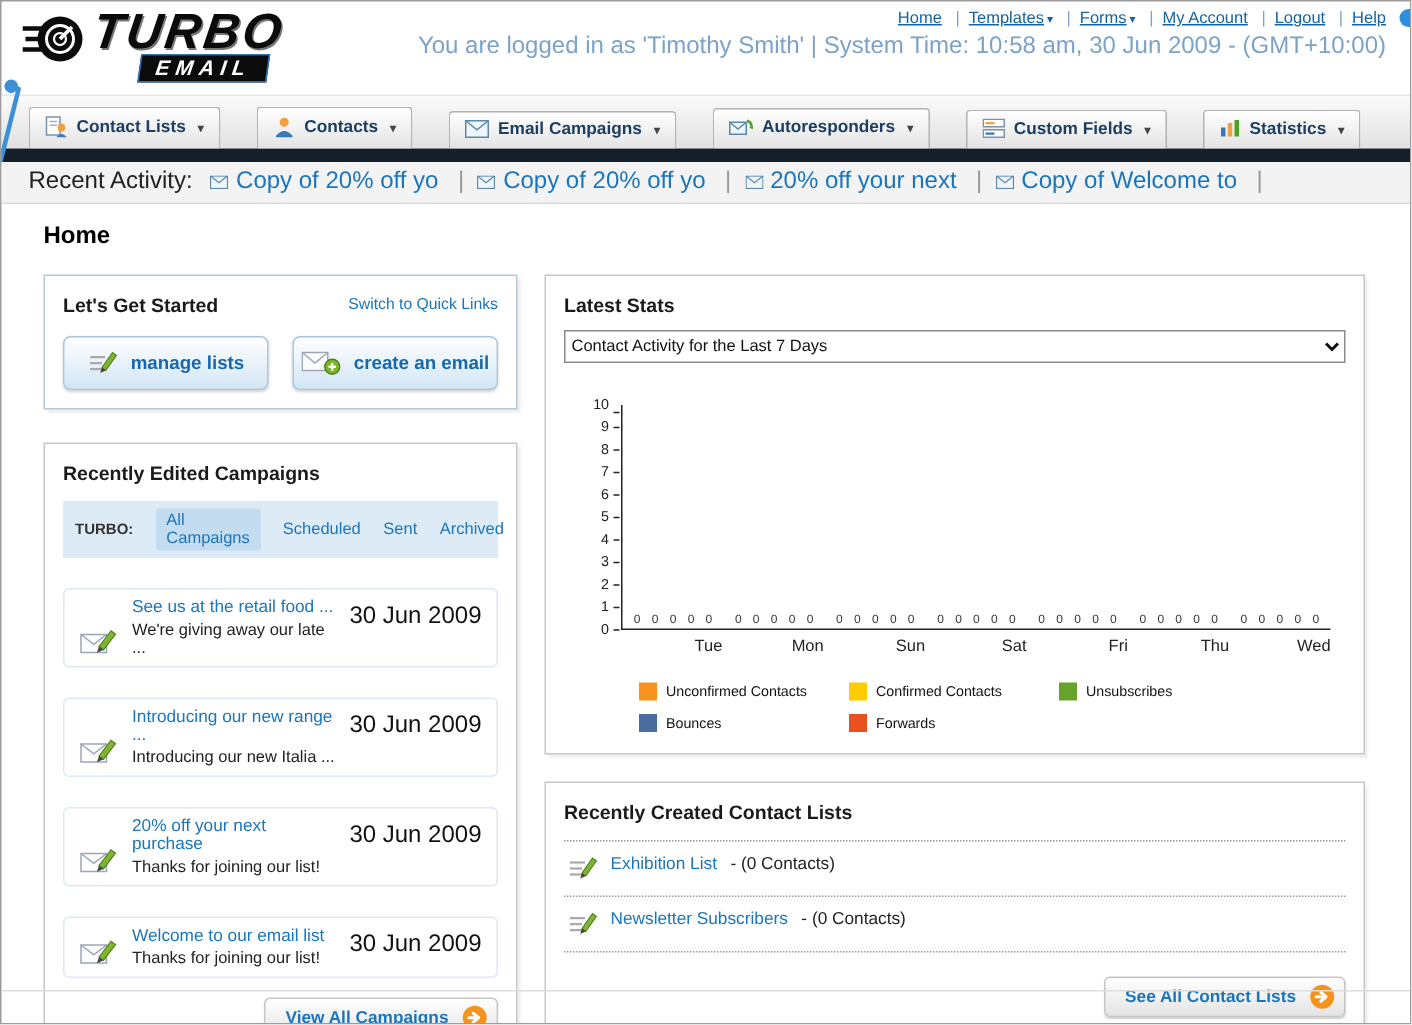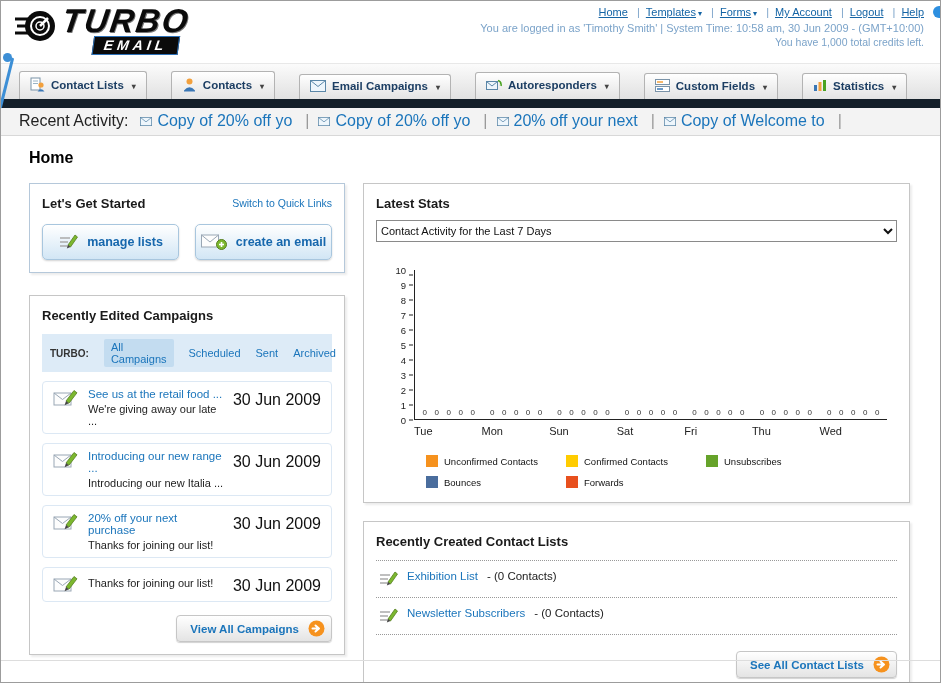--- a/index.html
+++ b/index.html
@@ -15,21 +15,21 @@
   .deco-left-line { position:absolute; left:4px; top:56px; width:3px; height:52px; background:#3d8fd6; transform:rotate(14deg); border-radius:2px; }
   .deco-left-dot { position:absolute; left:2px; top:52px; width:9px; height:9px; background:#3d8fd6; border-radius:50%; }
   .deco-right-dot { position:absolute; right:-5px; top:5px; width:12px; height:12px; background:#2d8fe0; border-radius:50%; }
 
   .top-right { position:absolute; top:5px; right:16px; text-align:right; }
   .top-links { font-size:11px; margin-bottom:4px; }
   .tl-item { display:inline; }
   .tl-item + .tl-item::before { content:"|"; margin:0 6px; color:#7ba3c9; }
   .tl-item a { color:#1464a5; text-decoration:underline; cursor:pointer; }
   .caret::after { content:"▾"; font-size:8px; color:#1464a5; margin-left:2px; }
-  .login-info { font-size:11px; color:#7ba3c9; }
+  .login-info { font-size:16px; color:#7ba3c9; }
   .credits-info { font-size:10.5px; color:#7ba3c9; margin-top:2px; }
 
   
   .main-nav { background:linear-gradient(#fbfbfb,#e1e1e1); padding:7px 0 0 18px; display:flex; gap:24px; align-items:flex-end; height:36px; border-top:1px solid #e8e8e8; }
   .nav-tab { display:inline-flex; align-items:center; gap:6px; background:linear-gradient(#ffffff,#e3e3e3); border:1px solid #b3b3b3; border-bottom:none; border-radius:3px 3px 0 0; padding:5px 10px 7px; font-size:11.5px; font-weight:bold; color:#1c3e63; cursor:pointer; white-space:nowrap; }
   .nav-tab .caret::after { color:#444; }
   .dark-bar { height:9px; background:#141f29; }
 
   
   .recent-activity { background:#f3f3f3; border-bottom:1px solid #d8d8d8; padding:4px 0 5px 18px; font-size:16px; display:flex; align-items:center; color:#333; }
@@ -51,42 +51,42 @@
   .get-started { border-color:#b5c8da; margin-bottom:22px; position:relative; }
   .switch-link { position:absolute; top:13px; right:12px; font-size:10.5px; color:#1b75bb; cursor:pointer; }
   .gs-buttons { display:flex; gap:16px; margin-top:13px; }
   .gs-btn { flex:1; height:36px; display:flex; align-items:center; justify-content:center; gap:9px; background:linear-gradient(#ffffff,#d2e6f5); border:1px solid #a8c6de; border-radius:5px; font-size:12.5px; font-weight:bold; color:#1667ad; cursor:pointer; box-shadow:0 1px 2px rgba(0,0,0,0.18); }
 
   
   .filter-bar { background:#ddebf7; margin-top:11px; padding:5px 8px; font-size:11px; display:flex; gap:15px; align-items:center; }
   .filter-label { font-weight:bold; color:#333; font-size:10px; }
   .filter-link { color:#1b75bb; cursor:pointer; }
   .filter-link.active { background:#c3dcf0; padding:2px 7px; border-radius:2px; }
-  .campaign-item { display:flex; align-items:flex-start; gap:9px; border:1px solid #dce8f4; border-radius:4px; padding:6px 10px; margin-top:9px; }
+  .campaign-item { display:flex; align-items:flex-end; gap:9px; border:1px solid #dce8f4; border-radius:4px; padding:6px 10px; margin-top:20px; }
   .campaign-text { flex:1; min-width:0; }
   .campaign-title { display:block; color:#1b75bb; font-size:11.5px; cursor:pointer; text-decoration:none; }
   .campaign-sub { font-size:11px; color:#222; margin-top:3px; }
   .campaign-date { font-size:16px; color:#111; align-self:flex-start; margin-top:3px; white-space:nowrap; }
   .panel-footer { text-align:right; margin-top:13px; }
 
   .pill-btn { display:inline-flex; align-items:center; gap:9px; background:linear-gradient(#ffffff,#e4e4e4); border:1px solid #c6c6c6; border-radius:4px; padding:4px 6px 4px 13px; font-size:11.5px; font-weight:bold; color:#1b75bb; cursor:pointer; box-shadow:0 1px 1px rgba(0,0,0,0.18); }
 
   
   .stats-panel { margin-bottom:18px; }
   .stats-select { width:100%; margin-top:9px; height:22px; font-size:11px; border:1px solid #8a8a8a; background:#fff; color:#111; }
   .chart-wrap { margin:28px 10px 0 8px; }
   .chart-area { display:flex; }
   .y-axis { width:30px; position:relative; height:150px; flex:none; }
   .y-row { position:absolute; right:1px; transform:translateY(-50%); display:flex; align-items:center; gap:3px; font-size:9.5px; color:#222; }
   .y-row .tick { width:4px; height:1px; background:#222; display:inline-block; }
   .plot { flex:1; height:150px; border-left:1px solid #222; border-bottom:1px solid #222; position:relative; }
   .chart-groups { position:absolute; left:0; right:0; bottom:2px; display:flex; }
   .chart-group { flex:1; display:flex; justify-content:space-evenly; font-size:8px; color:#333; }
   .x-labels { display:flex; margin-left:30px; margin-top:5px; }
-  .x-label { flex:1; text-align:left; font-size:11px; color:#222; }
+  .x-label { flex:1; text-align:right; font-size:11px; color:#222; }
   .legend { margin:18px 0 2px 42px; display:flex; flex-wrap:wrap; row-gap:9px; }
   .legend-item { width:140px; display:flex; align-items:center; gap:6px; font-size:9.5px; color:#111; }
   .legend-swatch { width:12px; height:12px; flex:none; display:inline-block; }
 
   
   .lists-panel .panel-title { padding-bottom:11px; border-bottom:1px dotted #999; }
   .list-item { display:flex; gap:9px; padding:9px 2px; border-bottom:1px dotted #999; font-size:11.5px; }
   .list-link { color:#1b75bb; cursor:pointer; text-decoration:none; }
   .list-suffix { color:#222; }
   .lists-footer { text-align:right; margin-top:16px; }
@@ -120,21 +120,20 @@
     <div class="top-right">
       <nav class="top-links">
         <span class="tl-item"><a>Home</a></span>
         <span class="tl-item"><a>Templates</a><span class="caret"></span></span>
         <span class="tl-item"><a>Forms</a><span class="caret"></span></span>
         <span class="tl-item"><a>My Account</a></span>
         <span class="tl-item"><a>Logout</a></span>
         <span class="tl-item"><a>Help</a></span>
       </nav>
       <div class="login-info">You are logged in as 'Timothy Smith' | System Time: 10:58 am, 30 Jun 2009 - (GMT+10:00)</div>
-      <div class="credits-info">You have 1,000 total credits left.</div>
     </div>
   </header>
 
   <nav class="main-nav">
     <div class="nav-tab">
       <svg width="15" height="15" viewBox="0 0 15 15">
         <rect x="1" y="1" width="9" height="12" fill="#fff" stroke="#7a93a8"></rect>
         <line x1="3" y1="4" x2="8" y2="4" stroke="#9ab4c6"></line>
           <line x1="3" y1="6.5" x2="8" y2="6.5" stroke="#9ab4c6"></line>
         <circle cx="11" cy="8" r="2.6" fill="#f2a03d"></circle>
@@ -310,20 +309,21 @@
           </div>
 
           <div class="campaign-item">
             <svg width="26" height="20" viewBox="0 0 26 20">
               <rect x="1" y="5" width="17" height="12" fill="#fdfdfd" stroke="#9aa7b5"></rect>
               <path d="M1 5 L9.5 11.5 L18 5" fill="none" stroke="#9aa7b5"></path>
               <path d="M13 13 L21 2.5 L24 4.8 L16 15.2 z" fill="#7cb82f" stroke="#567d1f" stroke-width="0.8"></path>
               <path d="M13 13 l-1.4 4.2 4.2 -1.9 z" fill="#444"></path>
             </svg>
             <div class="campaign-text">
+              <a class="campaign-title">Welcome to our email list</a>
               <div class="campaign-sub">Thanks for joining our list!</div>
             </div>
             <span class="campaign-date">30 Jun 2009</span>
           </div>
 
           <div class="panel-footer">
             <button class="pill-btn">
               <span>View All Campaigns</span>
               <svg width="17" height="17" viewBox="0 0 17 17">
                 <circle cx="8.5" cy="8.5" r="8" fill="#f6921e"></circle>

